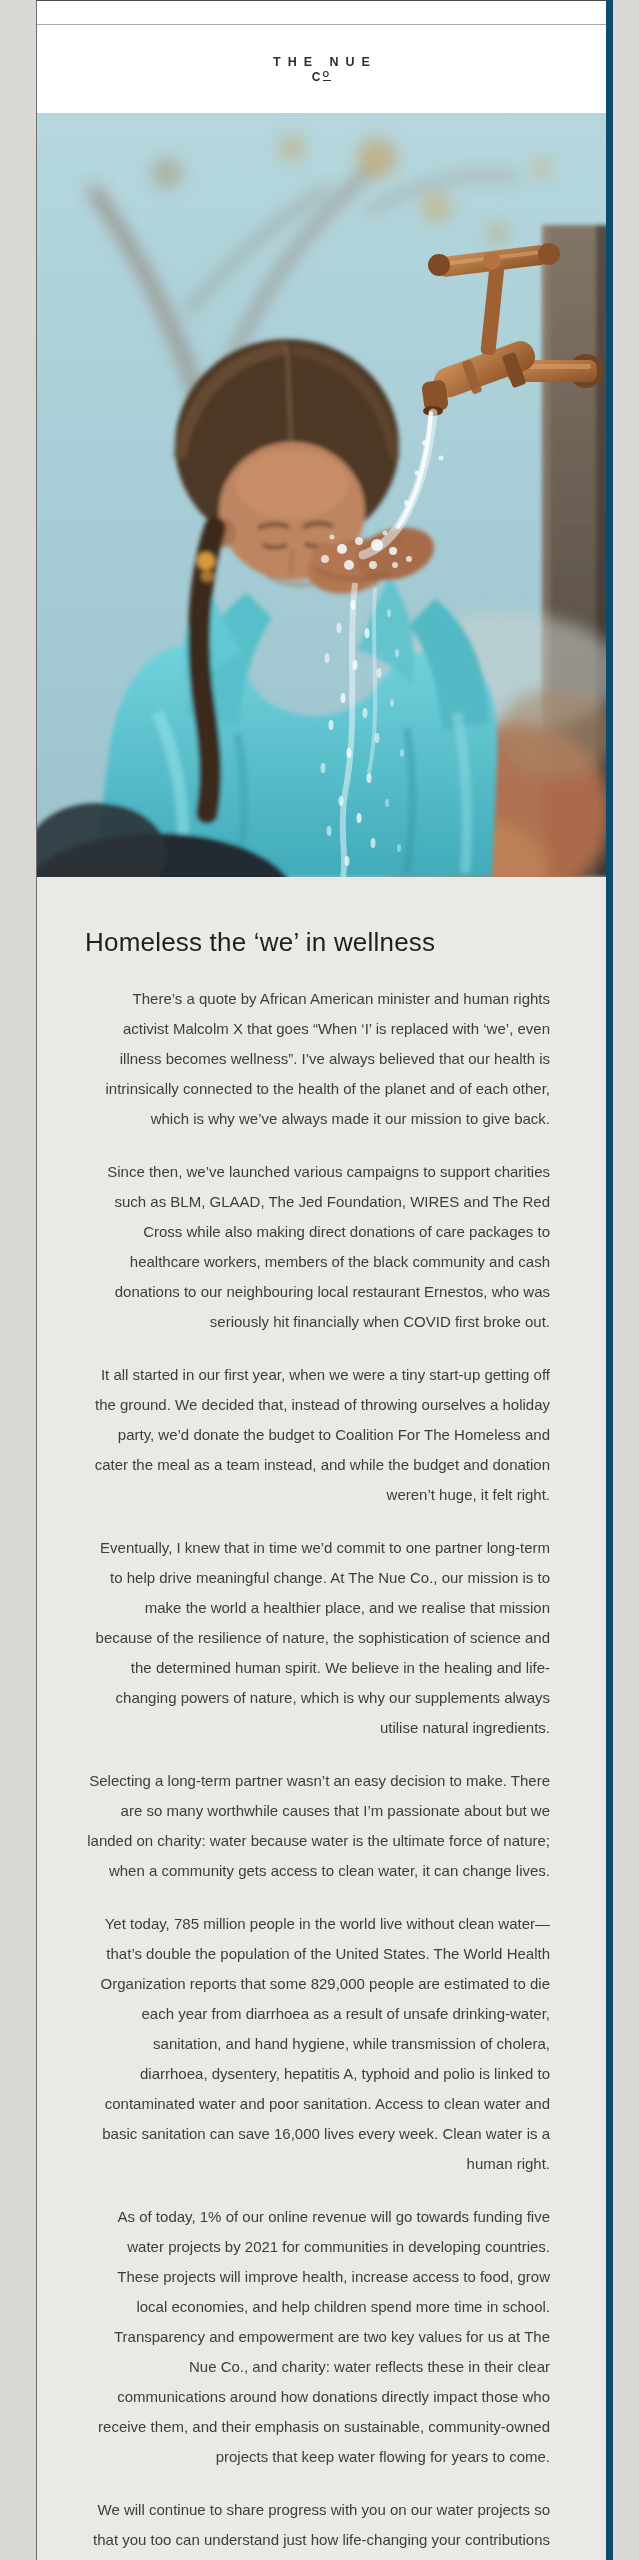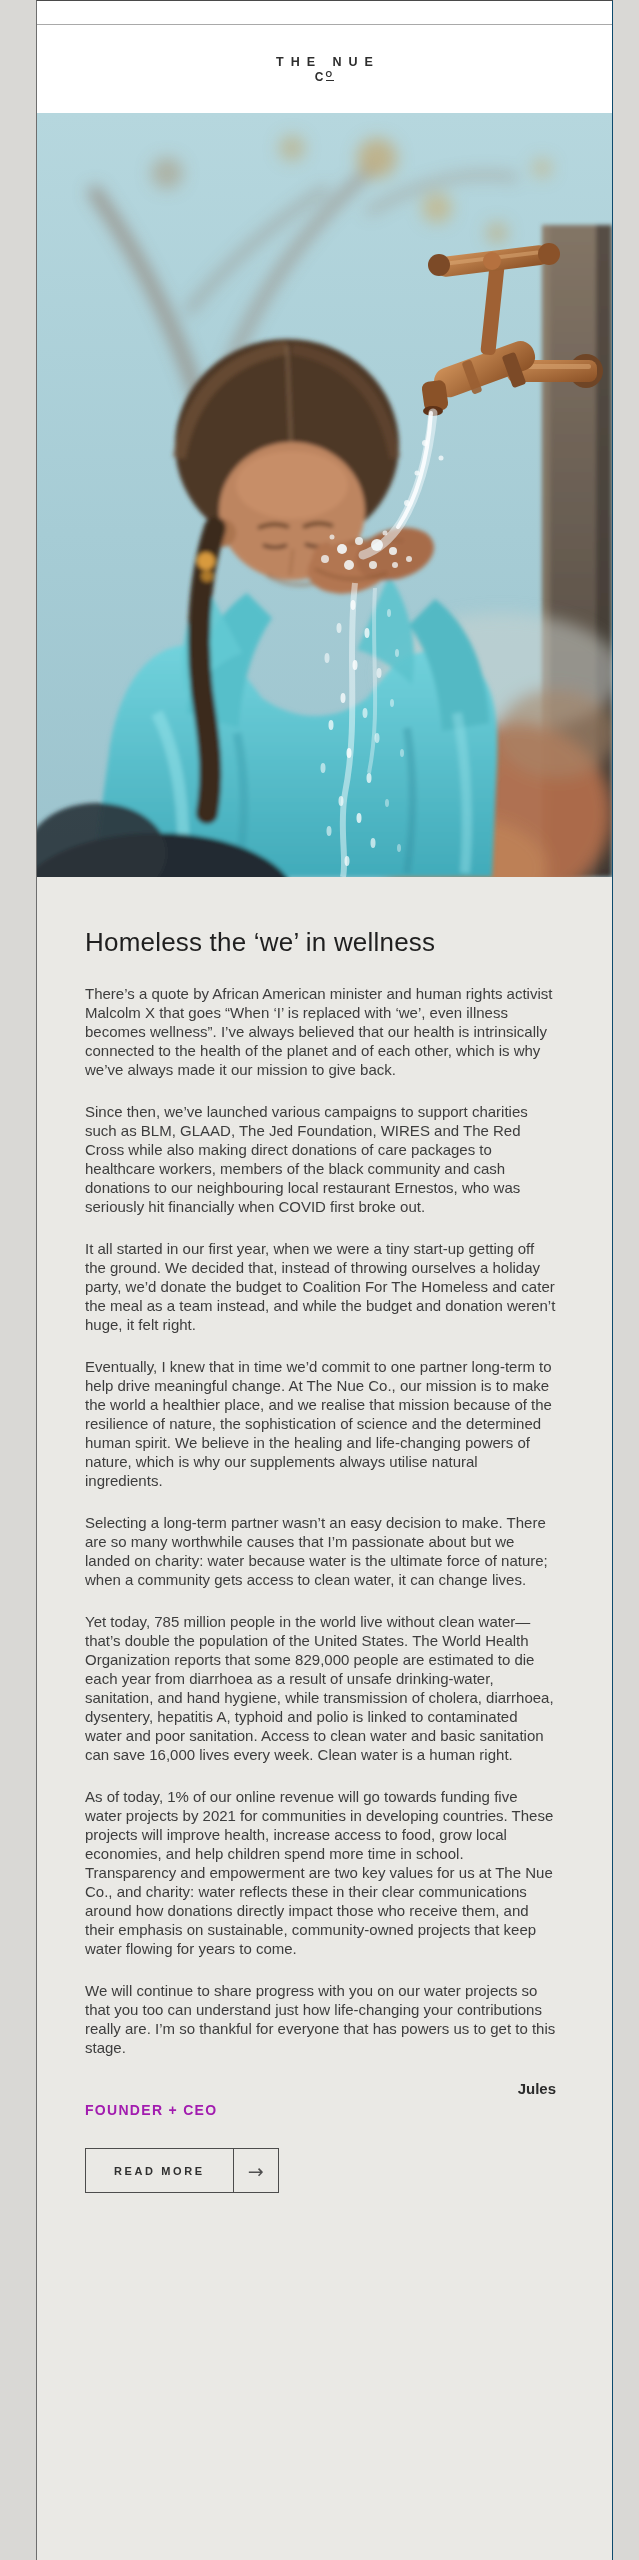--- a/index.html
+++ b/index.html
@@ -5,40 +5,40 @@
   html,body{margin:0;padding:0;}
   body{
     background:#d9d8d5;
     font-family:"Liberation Sans", sans-serif;
     -webkit-font-smoothing:antialiased;
   }
   .page{position:relative;width:639px;height:2560px;overflow:hidden;background:#d9d8d5;}
   .card{
     position:absolute;left:36px;top:0;width:577px;height:2560px;
     box-sizing:border-box;overflow:hidden;
-    border-left:1px solid #6e6e6e;border-right:1px solid #0c4a6e;border-top:1px solid #4a4a4a;
+    border-left:1px solid #6e6e6e;border-right:7px solid #0c4a6e;border-top:1px solid #4a4a4a;
     background:#eae9e5;
   }
   .preheader{height:24px;background:#ffffff;border-bottom:1px solid #a9a9a9;box-sizing:border-box;}
   .header{
     height:88px;background:#ffffff;
     display:flex;flex-direction:column;align-items:center;justify-content:center;gap:5px;
   }
   .logo{cursor:pointer;text-align:center;color:#2e2e2e;}
   .logo-line1{font-size:12.5px;font-weight:700;letter-spacing:7px;text-indent:7px;display:block;}
   .logo-line2{font-size:12px;font-weight:700;letter-spacing:2px;display:block;margin-top:0;}
   .logo-o{font-size:8.5px;vertical-align:3.5px;border-bottom:1.5px solid #2e2e2e;padding-bottom:1px;}
   .hero{height:764px;overflow:hidden;background:#a9ccd4;}
   .hero svg{display:block;width:575px;height:764px;}
   .content{padding:50px 56px 0 48px;background:#eae9e5;}
   .title{
     font-size:26px;font-weight:400;color:#1f1f1f;margin:0 0 26px 0;letter-spacing:0.2px;
   }
   .para{
-    font-size:15px;line-height:19px;color:#3d3d3d;margin:0 0 23px 0;
+    font-size:15px;line-height:30px;color:#3d3d3d;margin:0 0 23px 0;text-align:right;
   }
   .sig-name{font-size:15px;font-weight:700;color:#2b2b2b;margin:14px 0 0 0;text-align:right;}
   .sig-role{font-size:14px;font-weight:700;color:#a21caf;letter-spacing:1.3px;margin:5px 0 0 0;}
   .cta{
     margin-top:30px;display:inline-flex;align-items:stretch;padding:0;
     background:transparent;border:1px solid #4c4c4c;cursor:pointer;font-family:inherit;
   }
   .cta-label{
     display:flex;align-items:center;padding:0 28px;height:43px;
     font-size:11px;font-weight:700;letter-spacing:2.6px;color:#2f2f2f;

